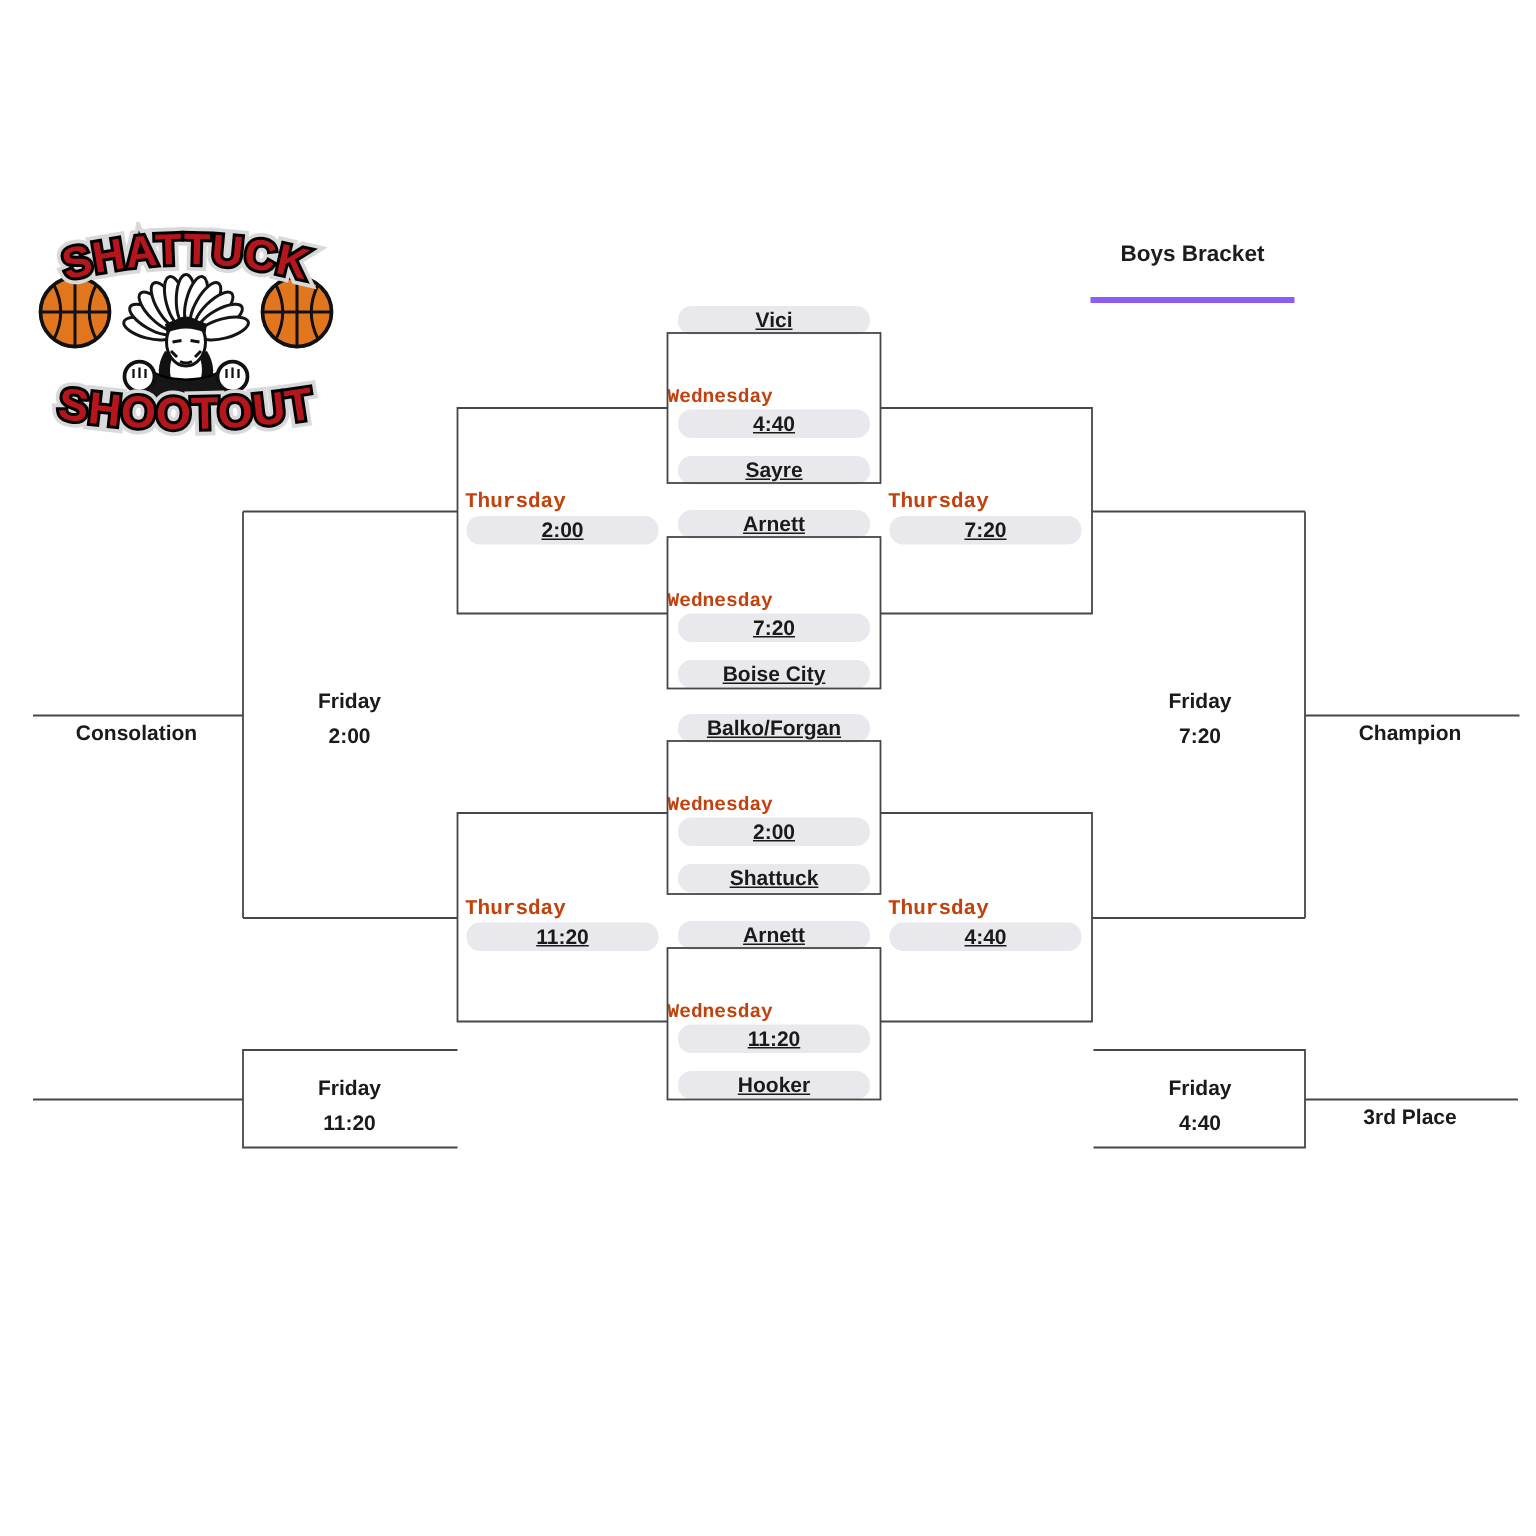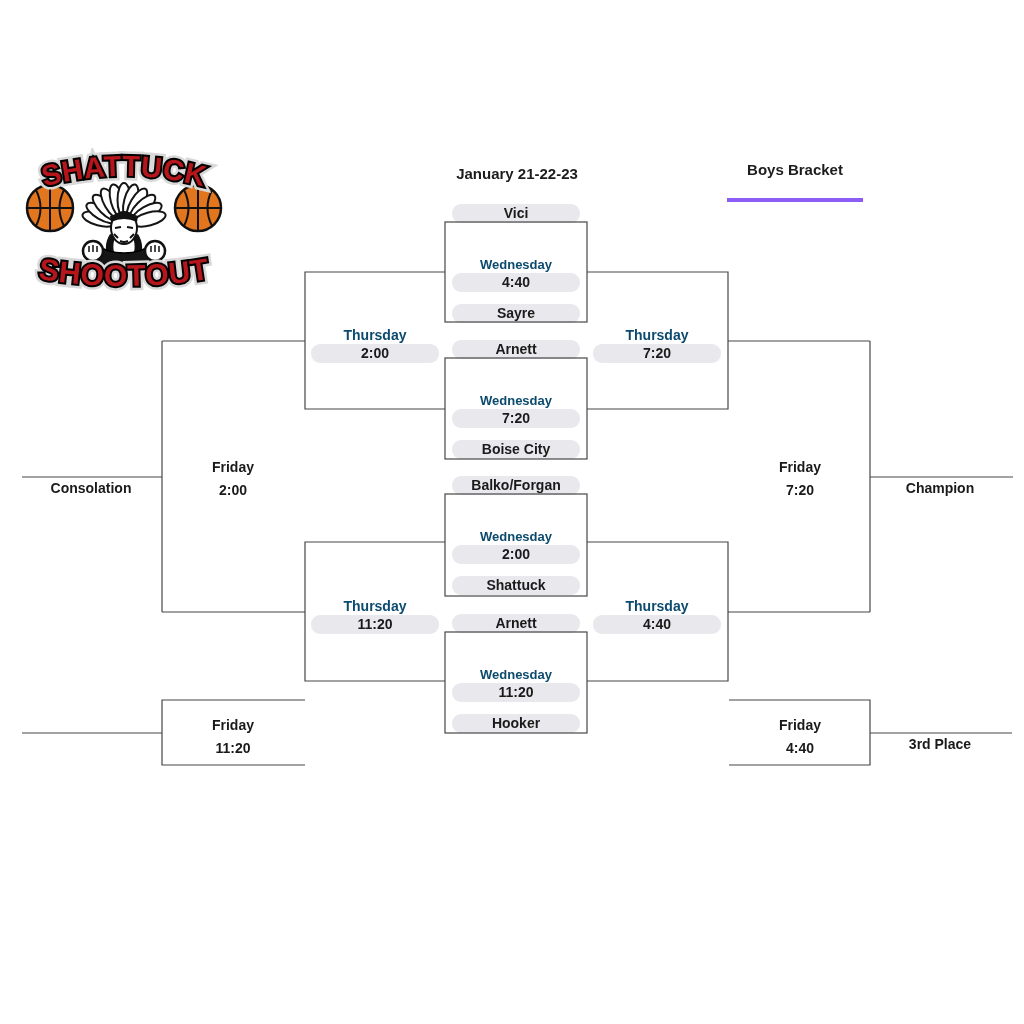--- a/index.html
+++ b/index.html
@@ -1,39 +1,38 @@
 <!DOCTYPE html>
 <html><head>
 <meta charset="utf-8">
 <style>
   html,body{margin:0;padding:0;background:#fff;}
   .canvas{position:relative;width:1024px;height:1024px;background:#ffffff;overflow:hidden;
           font-family:"Liberation Sans",sans-serif;color:#1c1c1c;}
   .abs{position:absolute;}
   .pill{position:absolute;height:19px;line-height:19px;border-radius:9px;background:#e9e9ed;
-        text-align:center;font-weight:bold;font-size:14px;color:#1a1a1a;}
-  .daytxt{position:absolute;text-align:center;font-weight:bold;font-size:13px;color:#0c4a6e;}
+        text-align:center;font-weight:bold;font-size:14px;color:#1a1a1a;text-decoration:underline;}
+  .daytxt{position:absolute;text-align:left;font-weight:bold;font-size:13px;color:#c2410c;font-family:Liberation Mono, monospace;}
   .fri{position:absolute;text-align:center;font-weight:bold;font-size:14px;line-height:23px;color:#1a1a1a;}
   .lbl{position:absolute;text-align:center;font-weight:bold;font-size:14px;color:#1a1a1a;}
   .title{position:absolute;left:312px;top:137px;width:410px;text-align:center;
          font-size:20px;font-weight:bold;font-style:italic;}
   .dates{position:absolute;left:312px;top:165px;width:410px;text-align:center;
          font-size:15px;font-weight:bold;}
   .bracketlbl{position:absolute;left:727px;top:161px;width:136px;text-align:center;
          font-size:15px;font-weight:bold;border-bottom:4px solid #8b5cf6;padding-bottom:20px;}
   .footnote{position:absolute;left:22px;top:785px;font-size:13px;color:#222;}
   .footnote b{font-weight:bold;color:#111;}
   svg.lines{position:absolute;left:0;top:0;pointer-events:none;}
 </style>
 </head>
 <body>
 
 <div class="canvas">
 
-  <div class="dates">January 21-22-23</div>
   <div class="bracketlbl">Boys Bracket</div>
 
   <svg class="abs" style="left:20px;top:148px" width="208" height="152" viewBox="0 0 208 152">
     <defs>
       <path id="arcTop" d="M 16 41 Q 104 15 192 41"></path>
       <path id="arcBot" d="M 20 131 Q 104 145 188 131"></path>
     </defs>
 
     <g stroke="#151515" stroke-width="2" fill="#ffffff">
       <ellipse cx="79" cy="71" rx="6.5" ry="17" transform="rotate(-75 79 71)"></ellipse>

